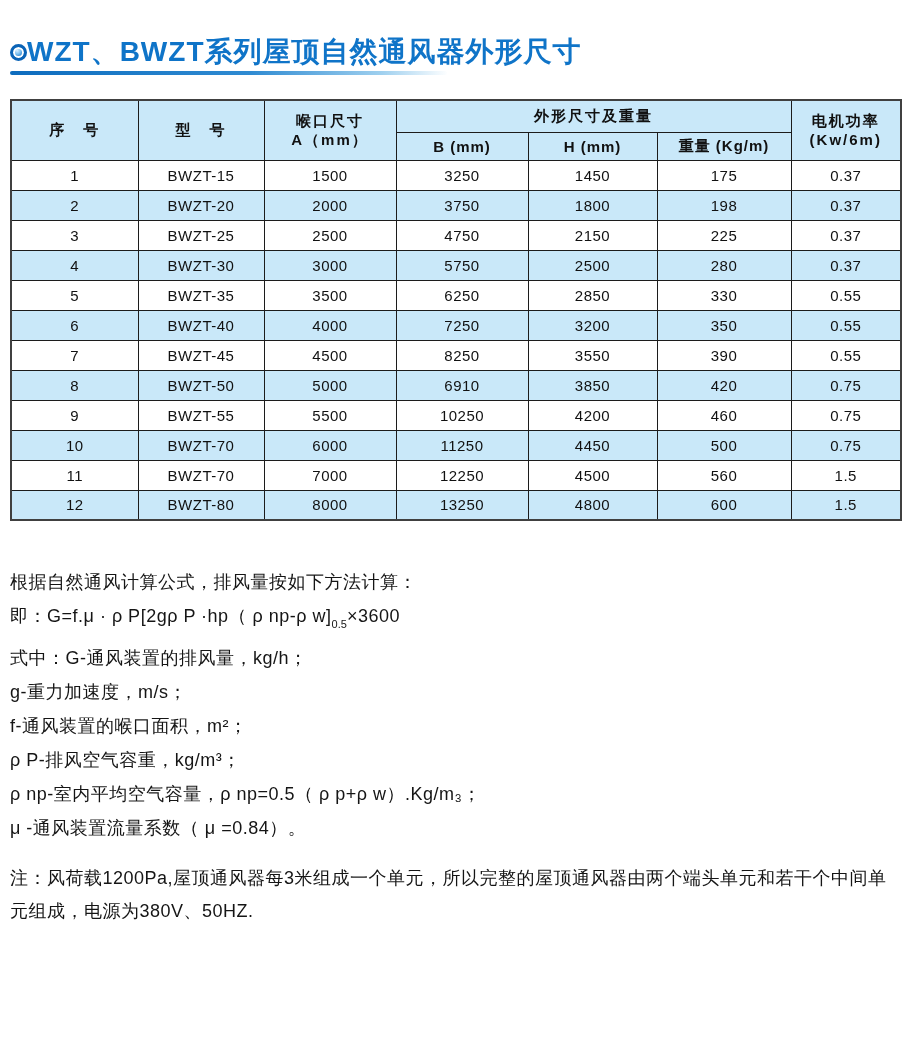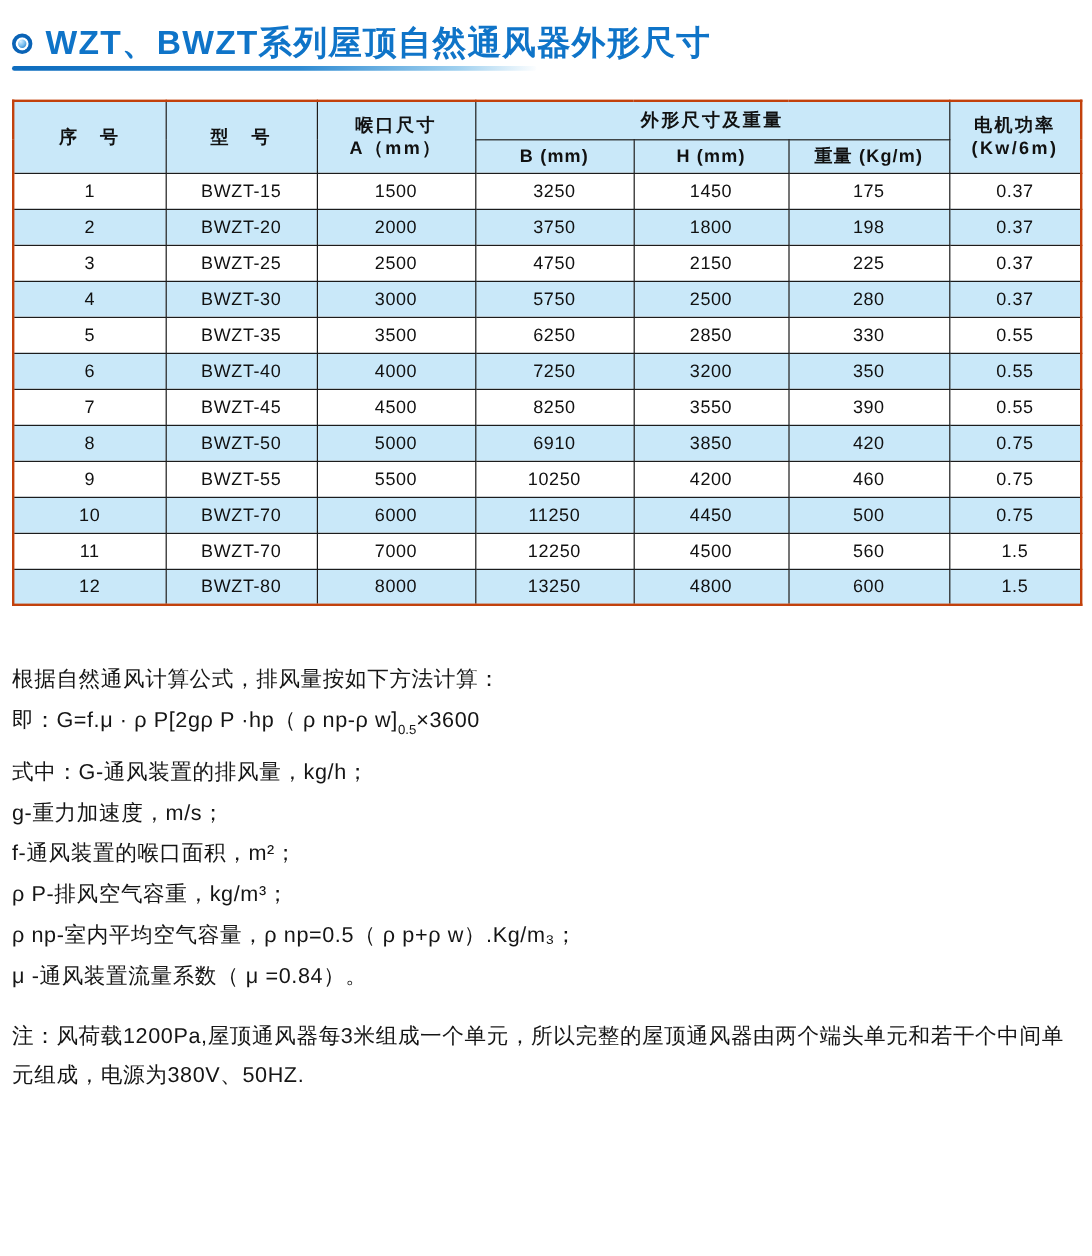--- a/index.html
+++ b/index.html
@@ -9,22 +9,21 @@
     overflow: hidden;
     font-family: "Liberation Sans", "DejaVu Sans", sans-serif;
     color: #1a1a1a;
   }
   .page { padding: 16px 10px 0 10px; width: 910px; }
 
   
   .section-title {
     display: flex;
     align-items: center;
-    gap: 11px;
-    margin-top: 4px;
+    margin-top: 20px;
   }
   .bullet-icon {
     width: 17px; height: 17px;
     border: 3px solid #0a63b6;
     border-radius: 50%;
     box-shadow: inset 0 0 0 2px #ffffff;
     background: radial-gradient(circle at 38% 32%, #d9efff 0%, #7cc0f0 35%, #1570c0 72%, #0a5aa8 100%);
     flex: 0 0 auto;
   }
   .section-title .title-text {
@@ -41,21 +40,21 @@
     border-radius: 2px;
     background: linear-gradient(to right, #0d6cbe 0%, #2f8bd2 55%, #9fd0ef 85%, rgba(200,230,250,0.05) 100%);
   }
 
   
   table.spec {
     width: 890px;
     margin-top: 24px;
     border-collapse: collapse;
     table-layout: fixed;
-    border: 2px solid #c2410c;
+    border: 2px solid #404040;
   }
   table.spec th, table.spec td {
     border: 1px solid #1c1c1c;
     text-align: center;
     vertical-align: middle;
     font-size: 15px;
     color: #111;
   }
   table.spec thead th {
     background: #c9e8f9;

